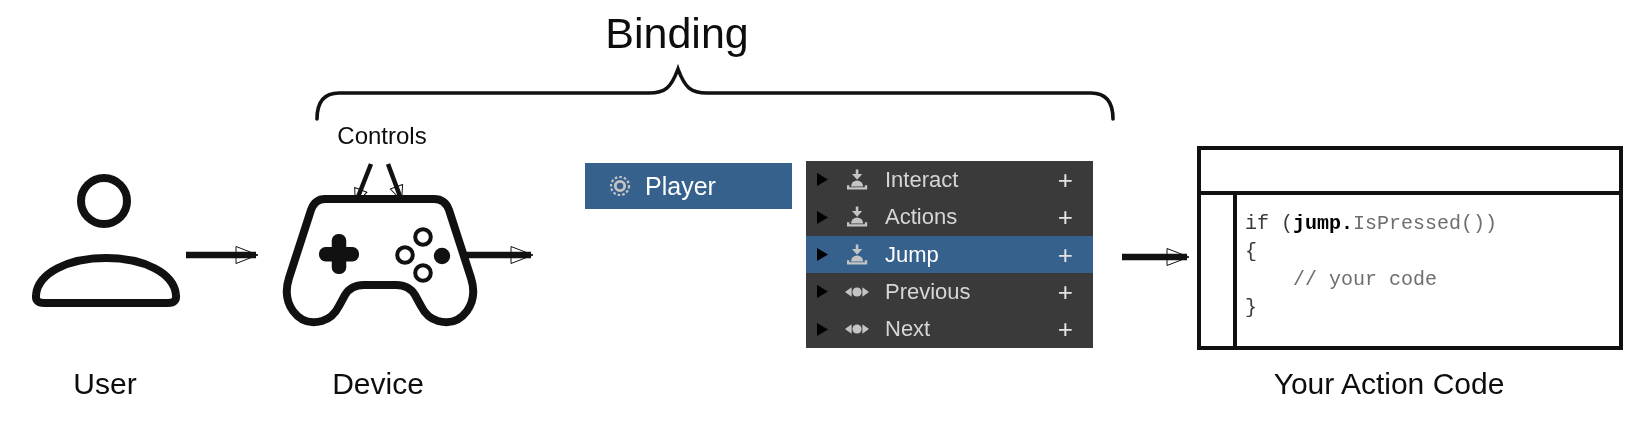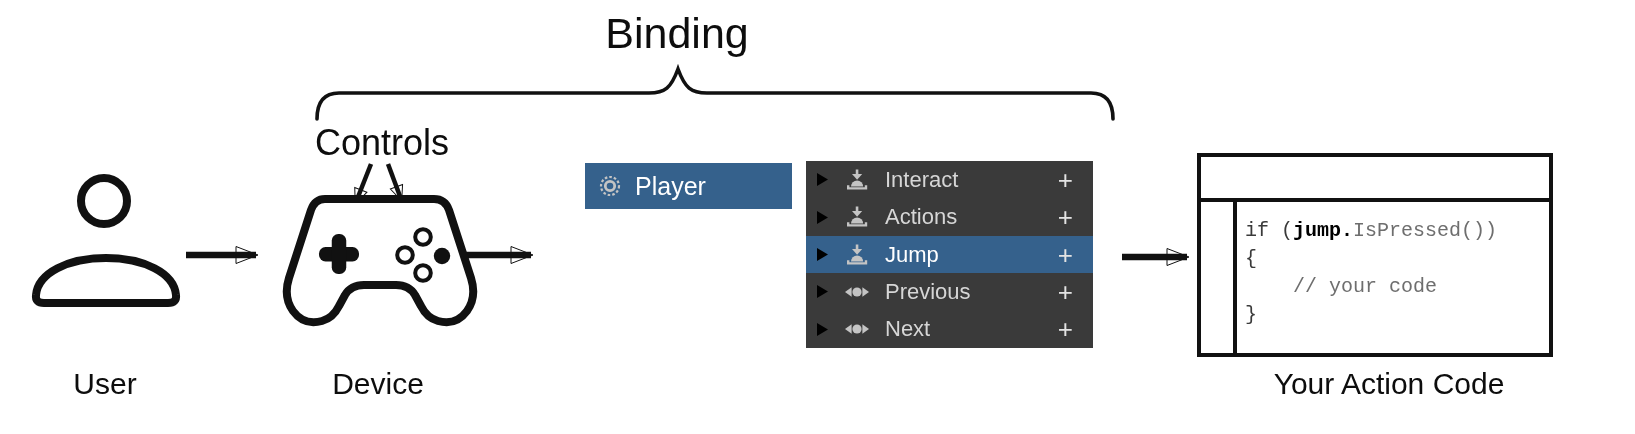--- a/index.html
+++ b/index.html
@@ -8,44 +8,44 @@
   svg{display:block;}
   .overlay{position:absolute;left:0;top:0;width:1635px;height:434px;pointer-events:none;}
   .overlay path,.overlay line{stroke:#111;fill:none;}
   .figure{position:absolute;}
 
   
   .caption{position:absolute;transform:translateX(-50%);white-space:nowrap;
            line-height:1.12;color:#0d0d0d;}
   .cap-big{font-size:30px;top:367px;}
   .binding{top:9px;left:677px;font-size:43px;}
-  .controls{top:123px;left:382px;font-size:36px;}
+  .controls{top:123px;left:382px;font-size:24px;}
 
   
   .map-panel{position:absolute;left:585px;top:163px;width:207px;}
-  .map-row{height:46px;display:flex;align-items:center;padding-left:13px;gap:13px;
+  .map-row{height:46px;display:flex;align-items:center;padding-left:23px;gap:13px;
            background:var(--panel-dark);color:var(--panel-text);font-size:25px;cursor:default;}
   .map-row.sel{background:var(--selection-blue);color:var(--selected-text);}
   .map-icon{width:24px;height:24px;flex:0 0 auto;}
 
   
   .actions-panel{position:absolute;left:806px;top:161px;width:287px;height:187px;
                  display:flex;flex-direction:column;}
   .arow{flex:1 1 0;display:flex;align-items:center;padding:0 20px 0 10px;
         background:var(--panel-dark);color:var(--panel-text);font-size:22px;cursor:default;}
   .arow.sel{background:var(--selection-blue);color:var(--selected-text);text-align:right;}
   .foldout{width:13px;height:15px;margin-right:12px;flex:0 0 auto;}
   .iconbox{width:32px;height:24px;margin-right:12px;display:flex;align-items:center;
            justify-content:center;flex:0 0 auto;}
   .aicon-fill{fill:var(--icon-gray);}
   .ring{stroke:var(--icon-gray);fill:none;}
   .plus{margin-left:auto;font-size:26px;font-weight:400;color:#e3e3e3;line-height:1;}
 
   
-  .code-window{position:absolute;left:1197px;top:153px;width:356px;height:204px;
+  .code-window{position:absolute;left:1197px;top:146px;width:426px;height:204px;
                box-sizing:border-box;border:4px solid #111;background:#fff;}
   .code-header{height:41px;border-bottom:4px solid #111;}
   .code-body{position:relative;height:155px;}
   .gutter{position:absolute;left:32px;top:0;bottom:0;width:4px;background:#111;}
   .code-text{margin-left:44px;padding-top:15px;font-family:"Liberation Mono",monospace;
              font-size:20px;line-height:28px;white-space:pre;color:var(--code-base);}
   .tok-bold{font-weight:bold;color:#000;}
   .tok-dim{color:var(--code-dim);}
 </style>
 </head>

